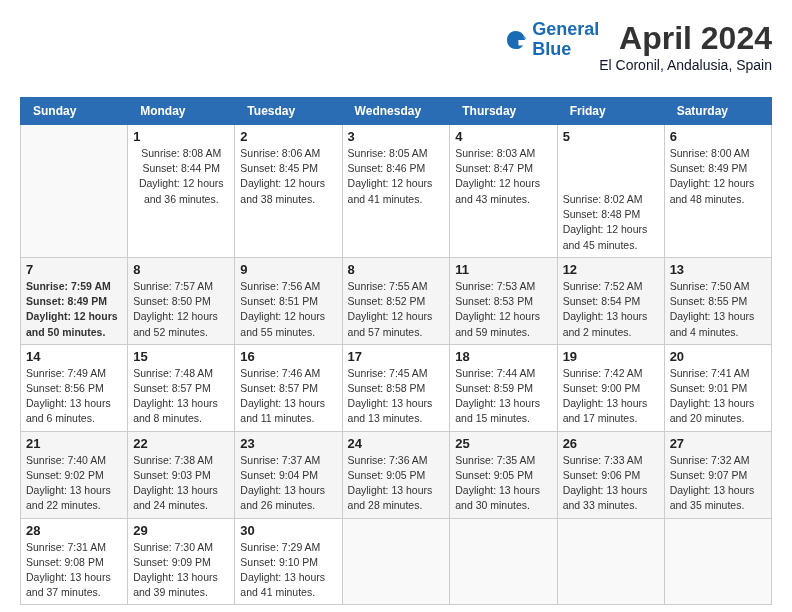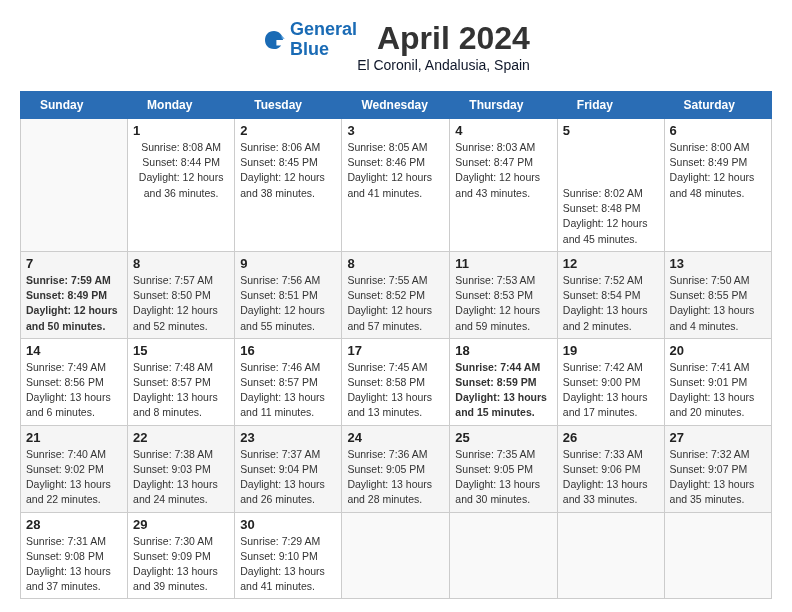--- a/index.html
+++ b/index.html
@@ -5,23 +5,23 @@
     * { box-sizing: border-box; margin: 0; padding: 0; }
     body {
       font-family: Arial, sans-serif;
       background: #fff;
       width: 792px;
       min-height: 612px;
       padding: 20px;
     }
     .header-section {
       display: flex;
-      justify-content: center;
+      justify-content: flex-end;
       align-items: flex-start;
-      margin-bottom: 18px;
+      margin-bottom: 24px;
     }
     .logo {
       display: flex;
       align-items: center;
       gap: 4px;
     }
     .logo-text {
       font-size: 18px;
       font-weight: bold;
       color: #333;
@@ -47,21 +47,21 @@
       color: #0f172a;
     }
     table {
       width: 100%;
       border-collapse: collapse;
       font-size: 11px;
     }
     thead tr th {
       background-color: #2a6db5;
       color: #fff;
-      padding: 6px 19px;
+      padding: 6px 12px;
       text-align: left;
       font-size: 12px;
       font-weight: bold;
       border: 1px solid #2a6db5;
     }
     tbody tr td {
       border: 1px solid #ccc;
       vertical-align: top;
       padding: 4px 5px;
       min-height: 70px;
@@ -241,21 +241,21 @@
         </td>
         <td>
           <div class="day-number">17</div>
           <div class="day-info" style="white-space: pre-line;">Sunrise: 7:45 AM
 Sunset: 8:58 PM
 Daylight: 13 hours
 and 13 minutes.</div>
         </td>
         <td>
           <div class="day-number">18</div>
-          <div class="day-info" style="white-space: pre-line; font-weight: bold;">Sunrise: 7:44 AM
+          <div class="day-info" style="white-space: pre-line;">Sunrise: 7:44 AM
 Sunset: 8:59 PM
 Daylight: 13 hours
 and 15 minutes.</div>
         </td>
         <td>
           <div class="day-number">19</div>
           <div class="day-info" style="white-space: pre-line;">Sunrise: 7:42 AM
 Sunset: 9:00 PM
 Daylight: 13 hours
 and 17 minutes.</div>

